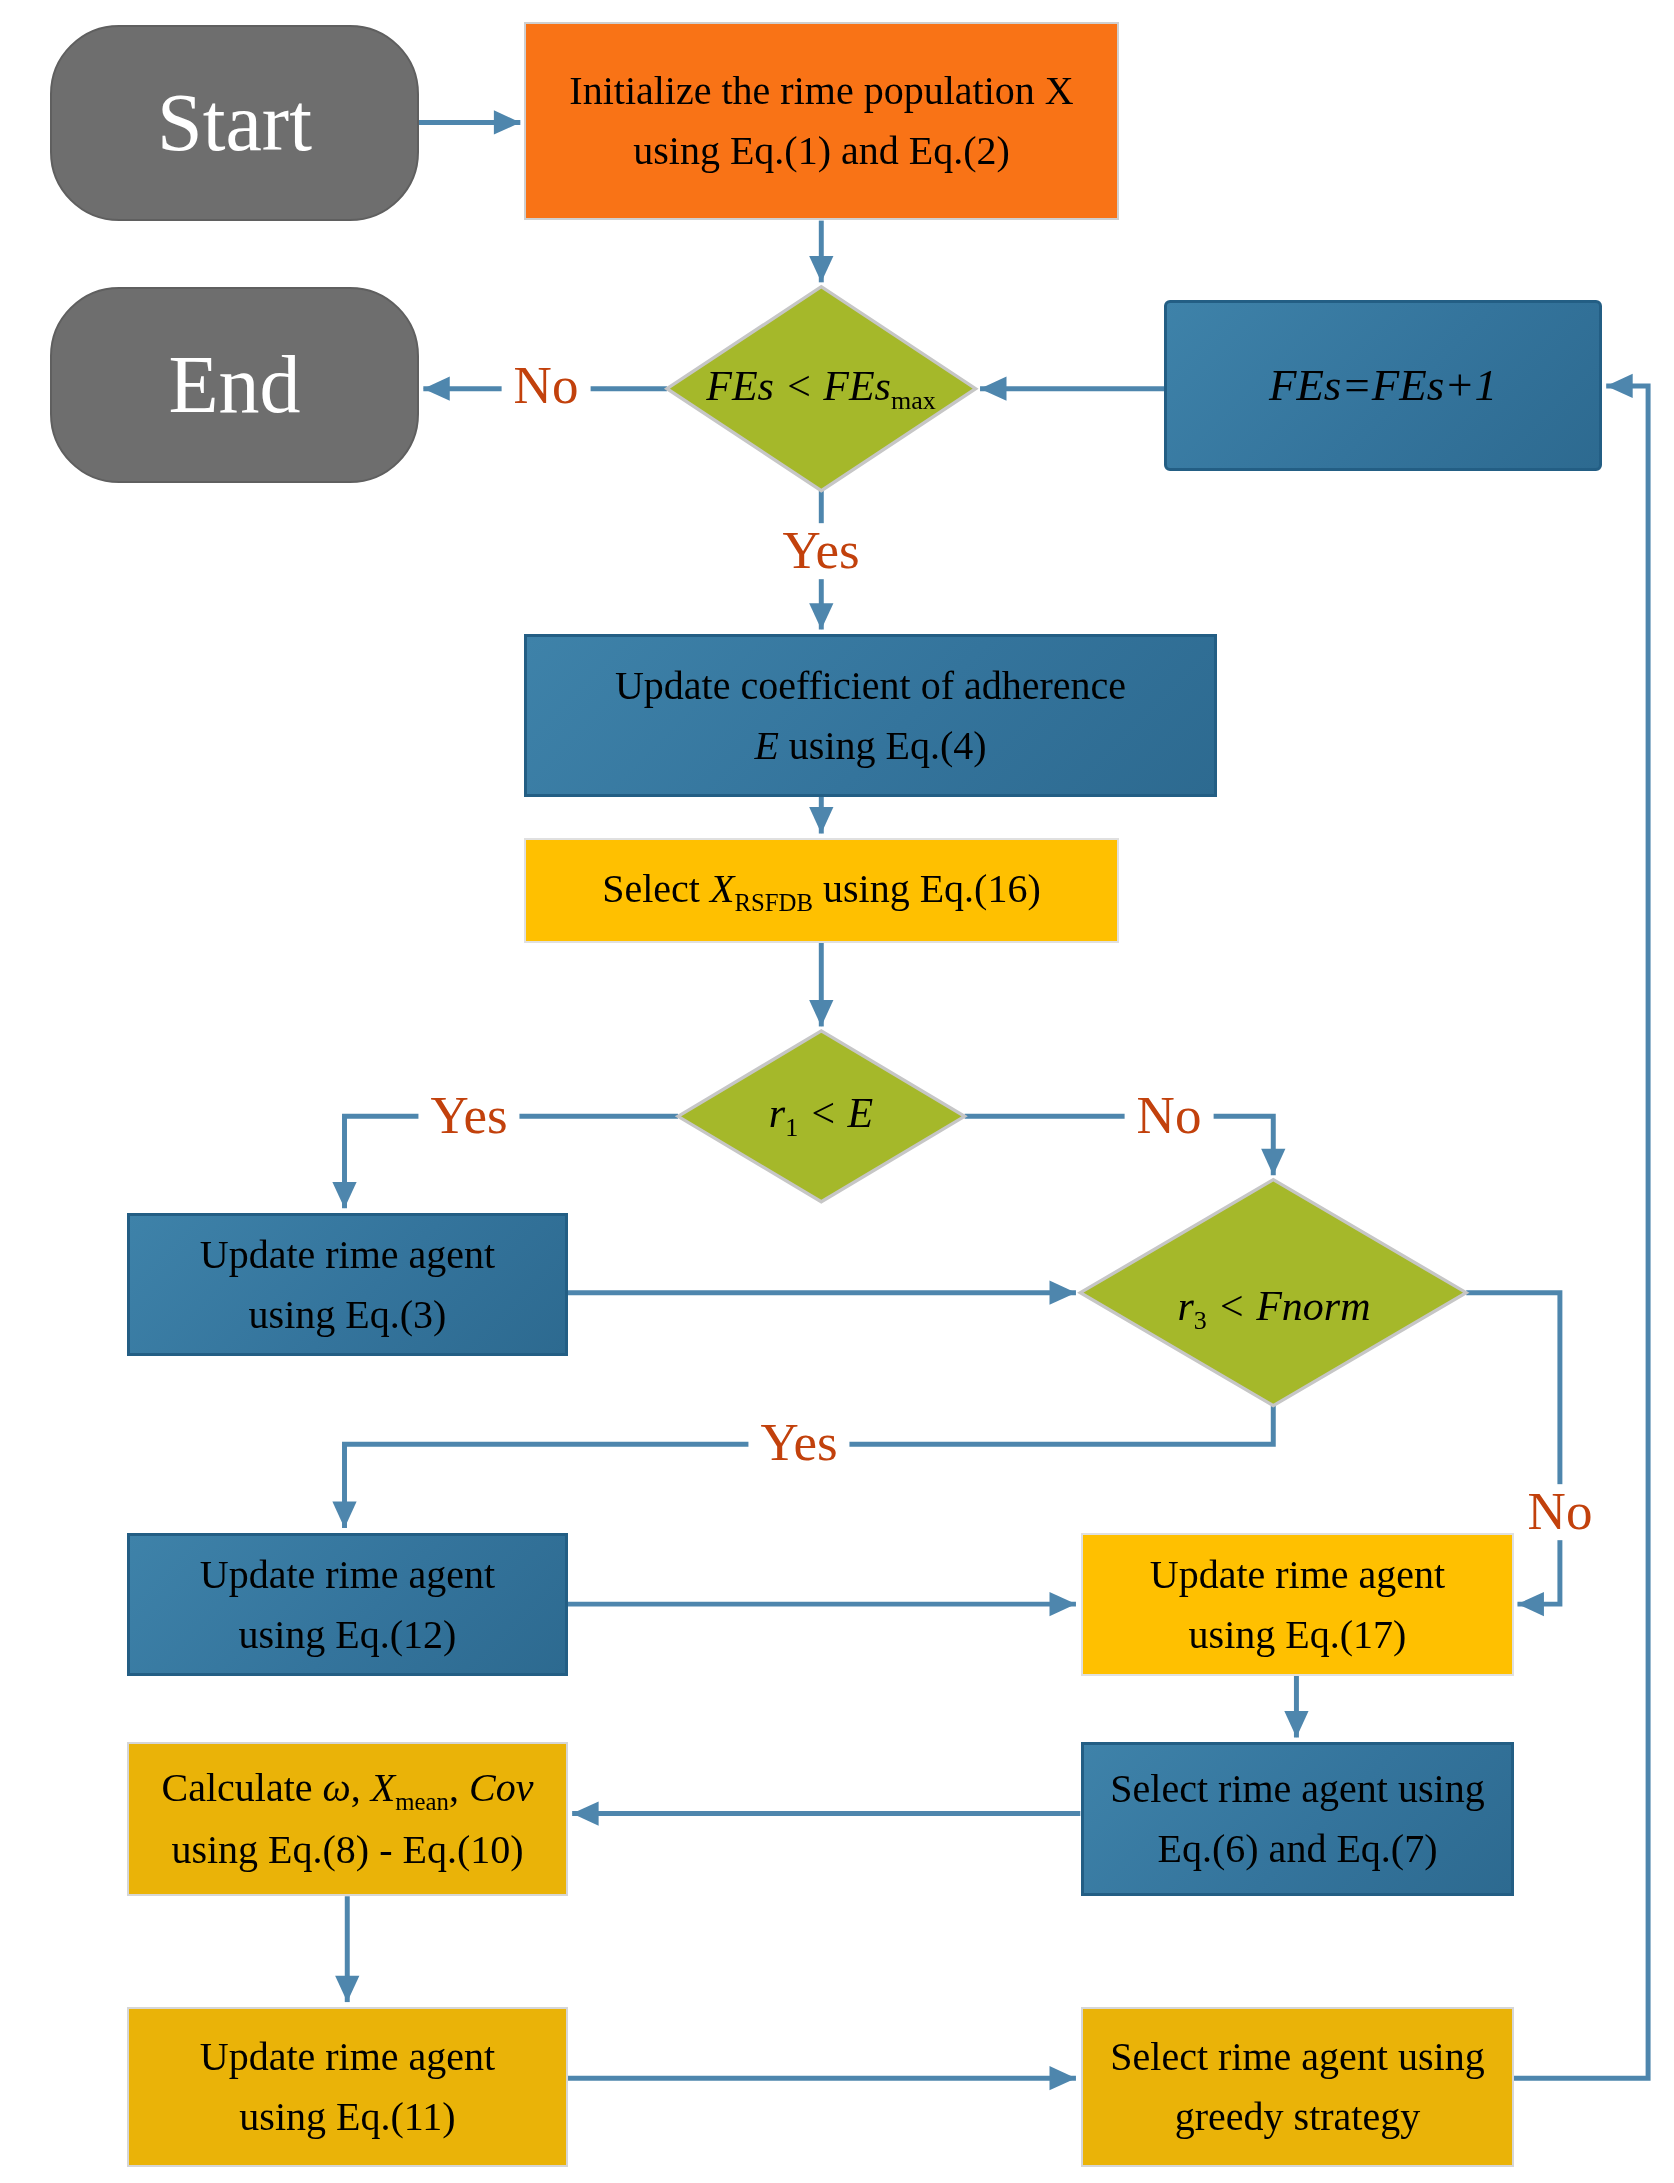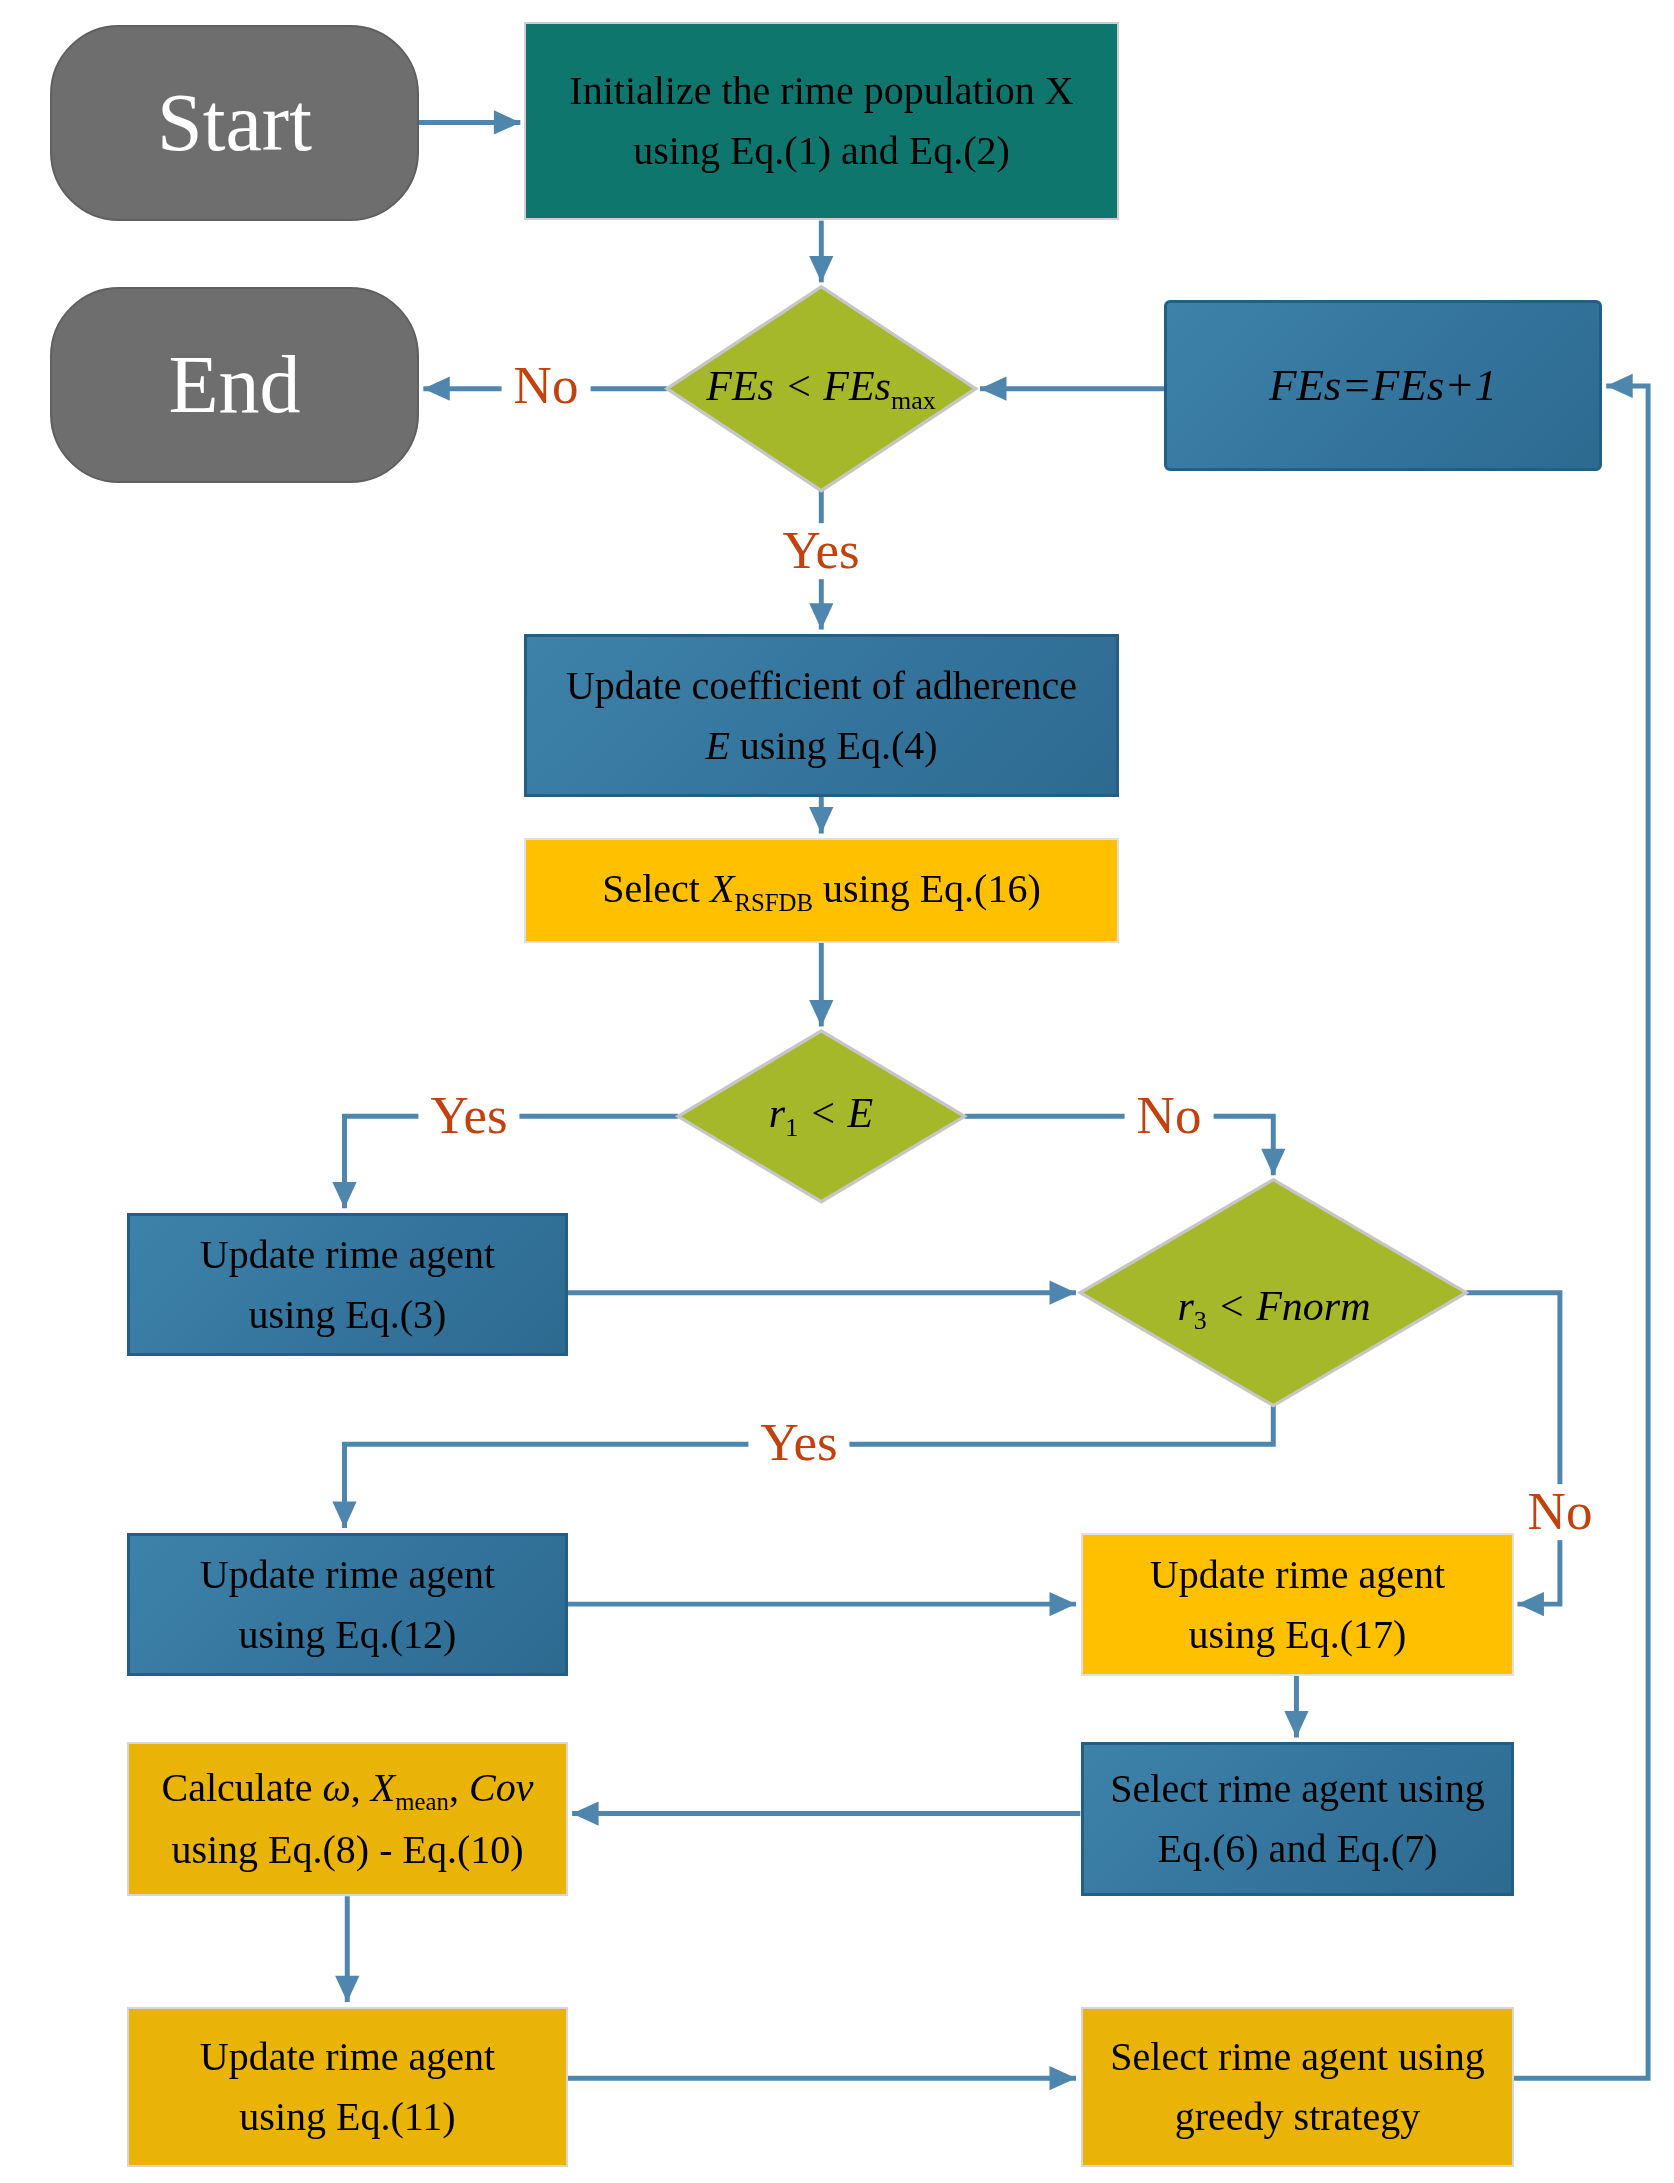--- a/index.html
+++ b/index.html
@@ -22,21 +22,21 @@
     z-index:2;
     color:#000000;
   }
   .terminal{
     background:#6e6e6e;
     border:2.8px solid #5f5f5f;
     border-radius:69px;
     color:#ffffff;
     font-size:82px;
   }
-  .proc-green{background:#0f766e;border:2.8px solid #cfcfcf;}
+  .proc-green{background:#f97316;border:2.8px solid #cfcfcf;}
   .proc-blue{background:linear-gradient(135deg,#3e82a9 0%,#34749c 55%,#2d6a90 100%);border:3.3px solid #235e84;}
   .proc-yellow{background:#ffc000;border:2.2px solid #e0e0e0;}
   .proc-orange{background:#eab308;border:2.8px solid #d6d6d6;}
   .ln{font-size:40px;line-height:1.5;white-space:nowrap;}
   .italic{font-style:italic;}
   sub{font-size:0.62em;}
   .diamond-label{
     position:absolute;
     transform:translate(-50%,-50%);
     z-index:3;
@@ -107,21 +107,21 @@
 
   <div class="node proc-green" style="left:524px;top:22px;width:595px;height:198px;">
     <div class="ln">Initialize the rime population X</div>
     <div class="ln">using Eq.(1) and Eq.(2)</div>
   </div>
 
   <div class="node proc-blue" style="left:1164px;top:300px;width:438px;height:171px;border-radius:6px;">
     <div class="ln italic" style="font-size:45px;">FEs=FEs+1</div>
   </div>
 
-  <div class="node proc-blue" style="left:524px;top:634px;width:595px;height:163px;">
+  <div class="node proc-blue" style="left:524px;top:634px;width:693px;height:163px;">
     <div class="ln">Update coefficient of adherence</div>
     <div class="ln"><span class="italic">E</span><span> using Eq.(4)</span></div>
   </div>
 
   <div class="node proc-yellow" style="left:524px;top:838px;width:595px;height:105px;">
     <div class="ln"><span>Select </span><span class="italic">X</span><sub>RSFDB</sub><span> using Eq.(16)</span></div>
   </div>
 
   <div class="node proc-blue" style="left:127px;top:1213px;width:441px;height:143px;">
     <div class="ln">Update rime agent</div>

